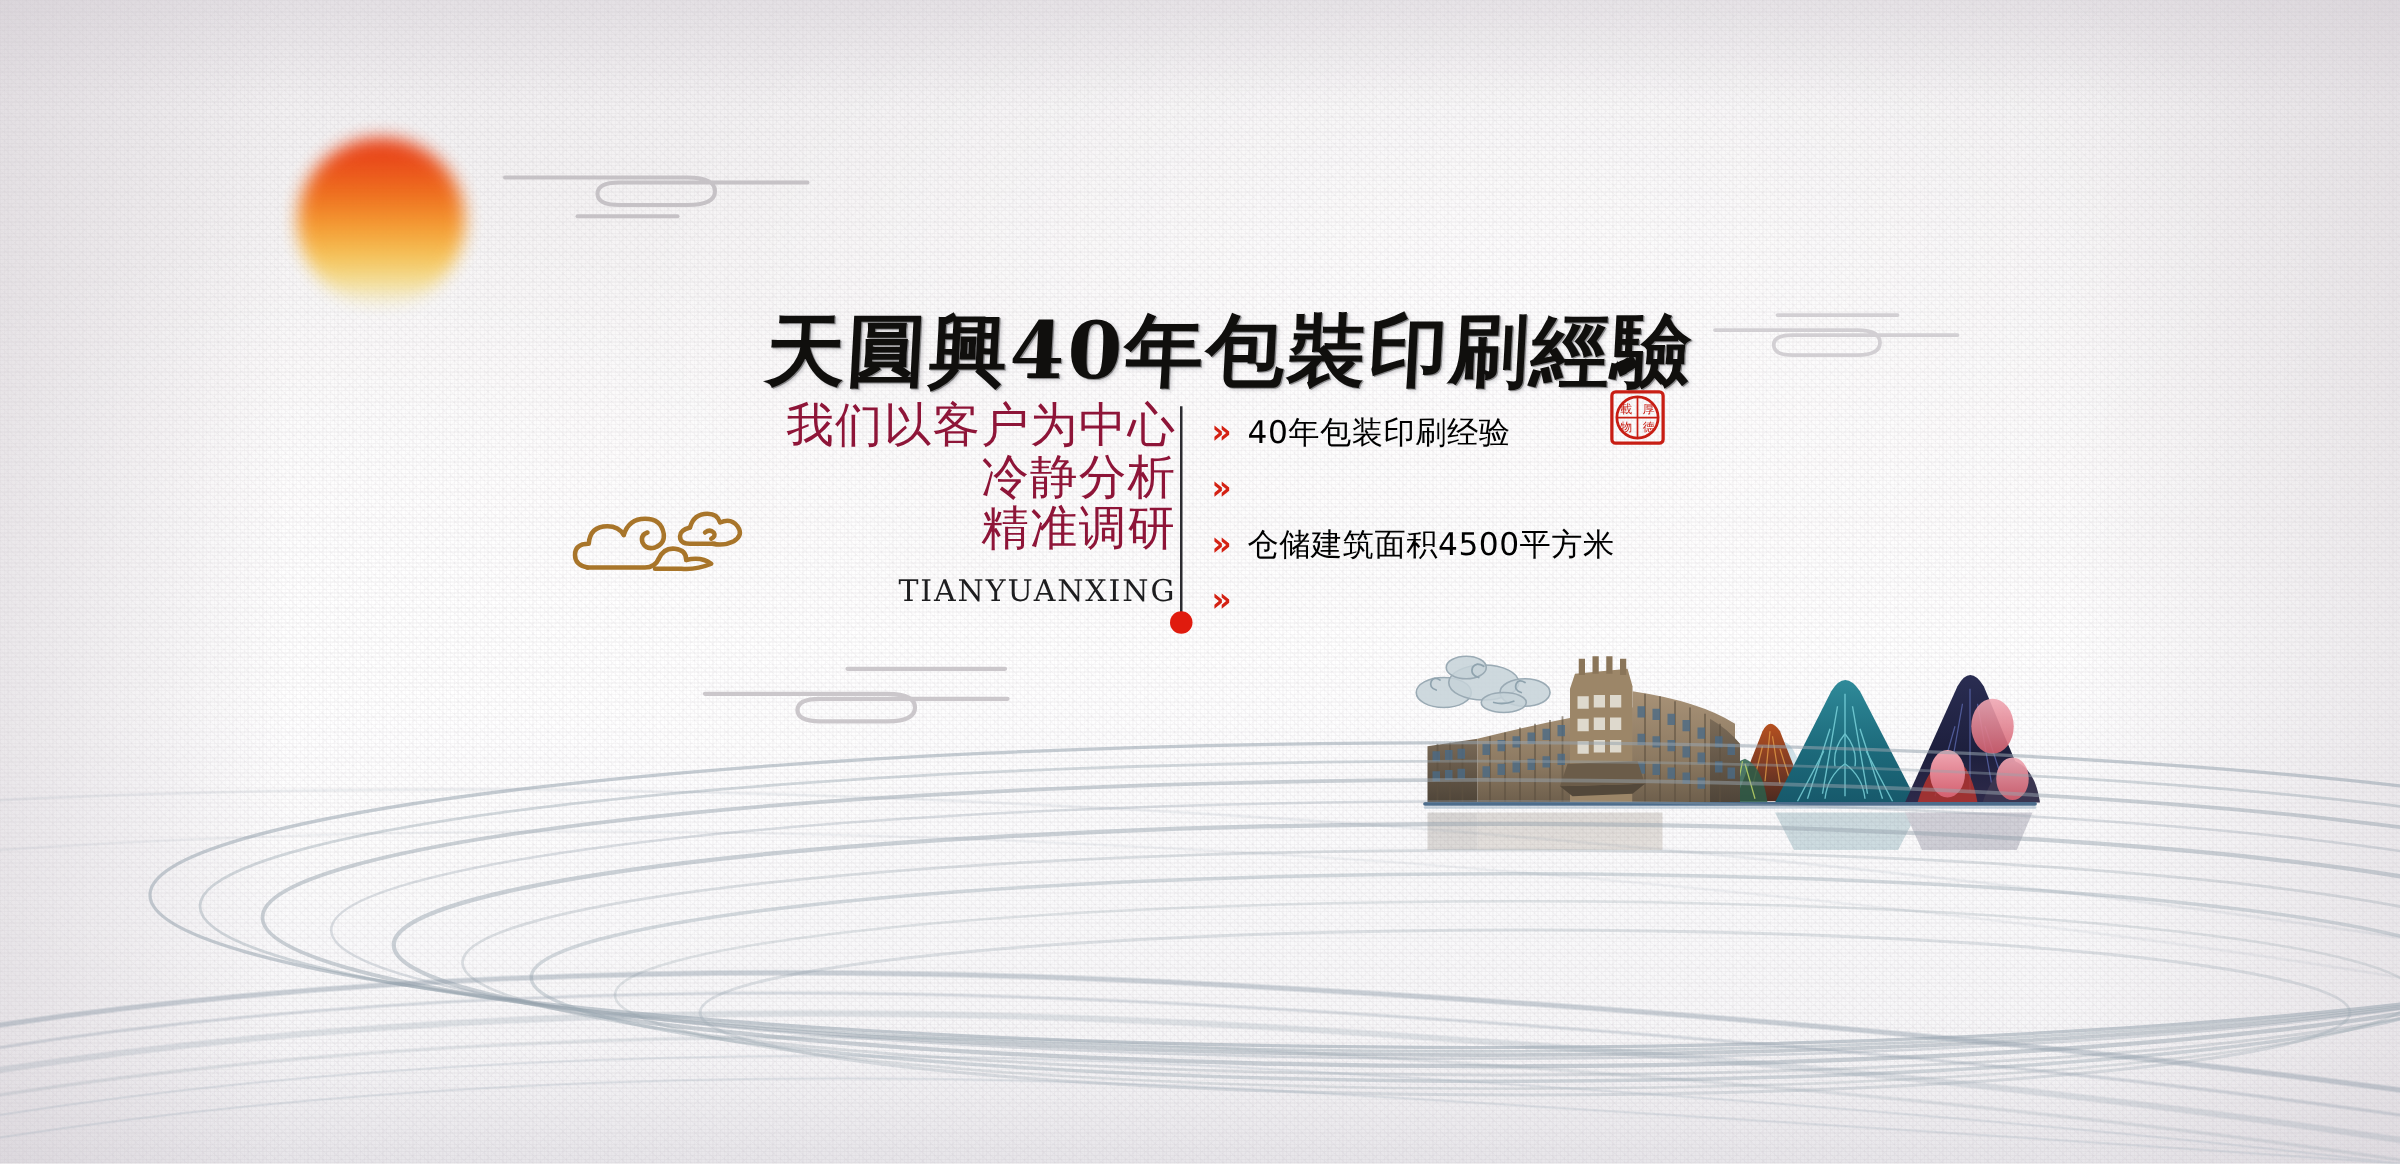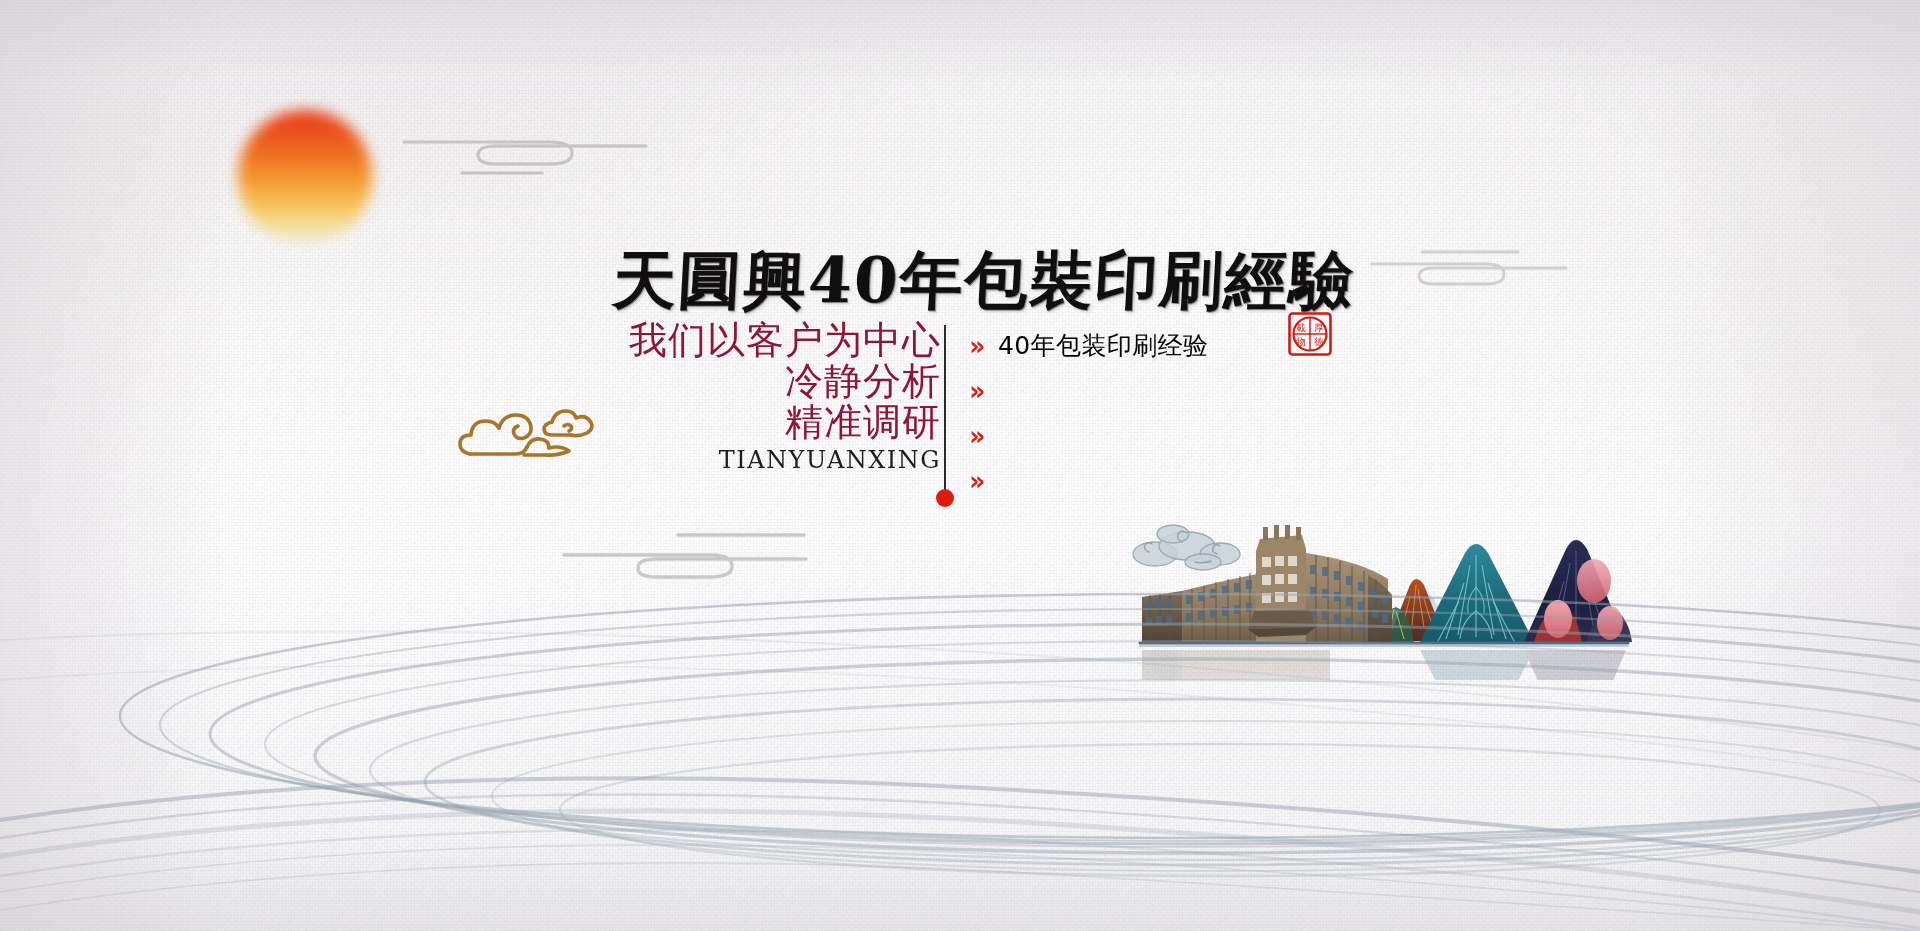--- a/index.html
+++ b/index.html
@@ -95,21 +95,21 @@
   }
   .slogan-line{
     font-family:"DejaVu Serif","Liberation Serif",serif;
     font-size:38px;
     line-height:41px;
     color:#8e1538;
     letter-spacing:1px;
     white-space:nowrap;
   }
   .slogan-en{
-    margin-top:3px;
+    margin-top:16px;
     font-family:"DejaVu Serif","Liberation Serif",serif;
     font-size:24px;
     letter-spacing:1.5px;
     color:#1d1d1f;
     padding-left:6px;
   }
 
   
   .divider{
     position:absolute;
@@ -266,20 +266,21 @@
   <div class="bullets">
     <div class="bullet">
       <span class="bullet-mark">»</span>
       <span class="bullet-text">40年包装印刷经验</span>
     </div>
     <div class="bullet">
       <span class="bullet-mark">»</span>
     </div>
     <div class="bullet">
       <span class="bullet-mark">»</span>
+      <span class="bullet-text">仓储建筑面积4500平方米</span>
     </div>
     <div class="bullet">
       <span class="bullet-mark">»</span>
     </div>
   </div>
 
   <div class="seal">
     <svg width="44" height="44" viewBox="0 0 44 44">
       <rect x="1.5" y="1.5" width="41" height="41" rx="3" fill="none" stroke="#c81e14" stroke-width="2.6"></rect>
       <circle cx="22" cy="22" r="16.5" fill="none" stroke="#c81e14" stroke-width="2.2"></circle>

